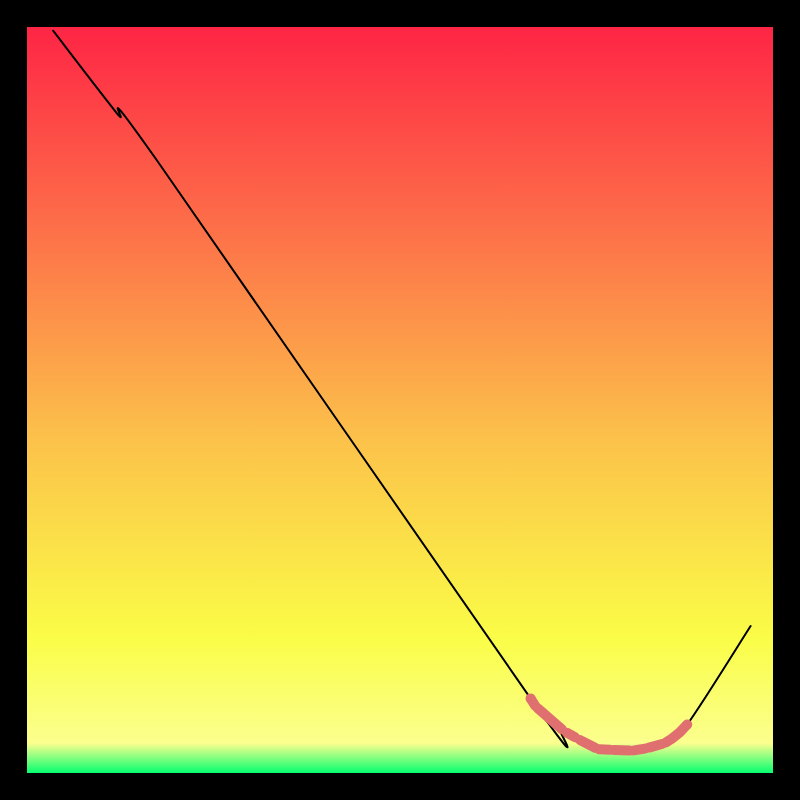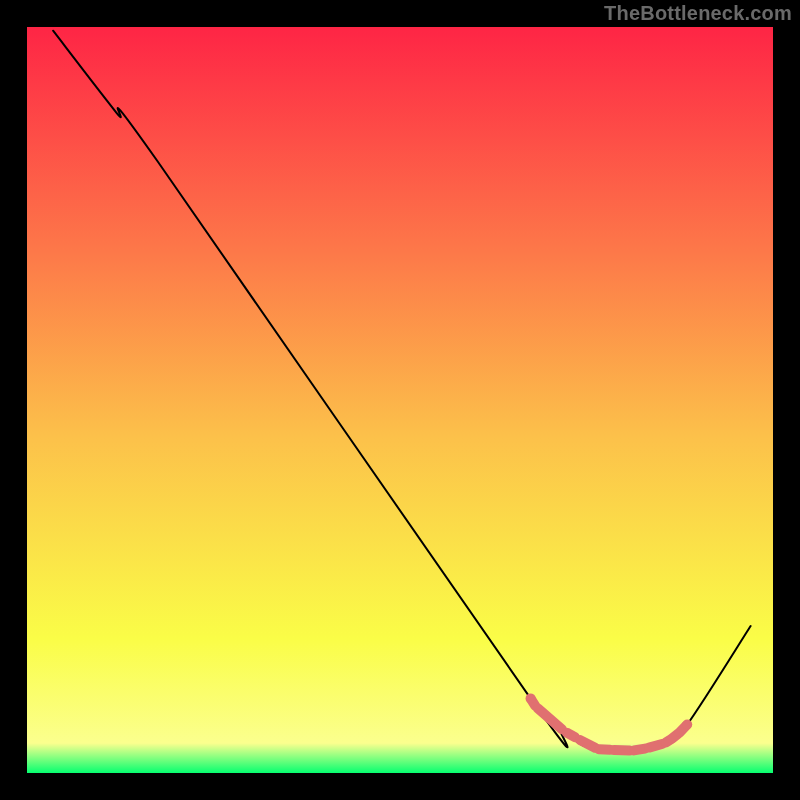--- a/index.html
+++ b/index.html
@@ -63,14 +63,13 @@
         <path d="M 633.9356727085986 750.4227212152335 L 644.9963272914014 748.5792787847664" stroke="#e07070" stroke-width="10" stroke-linecap="round" fill="none"></path>
         <path d="M 649.0688920591425 747.57311022344 L 661.9411079408575 743.9688897765599" stroke="#e07070" stroke-width="10" stroke-linecap="round" fill="none"></path>
         <path d="M 665.8475979648061 742.5240012719961 L 669.7804020351939 740.0659987280038" stroke="#e07070" stroke-width="10" stroke-linecap="round" fill="none"></path>
         <path d="M 671.7475420016706 738.696262998709 L 678.0544579983296 733.822737001291" stroke="#e07070" stroke-width="10" stroke-linecap="round" fill="none"></path>
         <path d="M 679.833467175161 732.2218297714228 L 686.3805328248392 725.3771702285773" stroke="#e07070" stroke-width="10" stroke-linecap="round" fill="none"></path>
         <circle cx="530.55" cy="698.4" r="5" fill="#e07070"></circle>
         <circle cx="687.21" cy="724.51" r="5" fill="#e07070"></circle>
       </g>
   </svg>
 
-  <div class="watermark">TheBottleneck.com</div>
 </div>
 
 </body></html>

